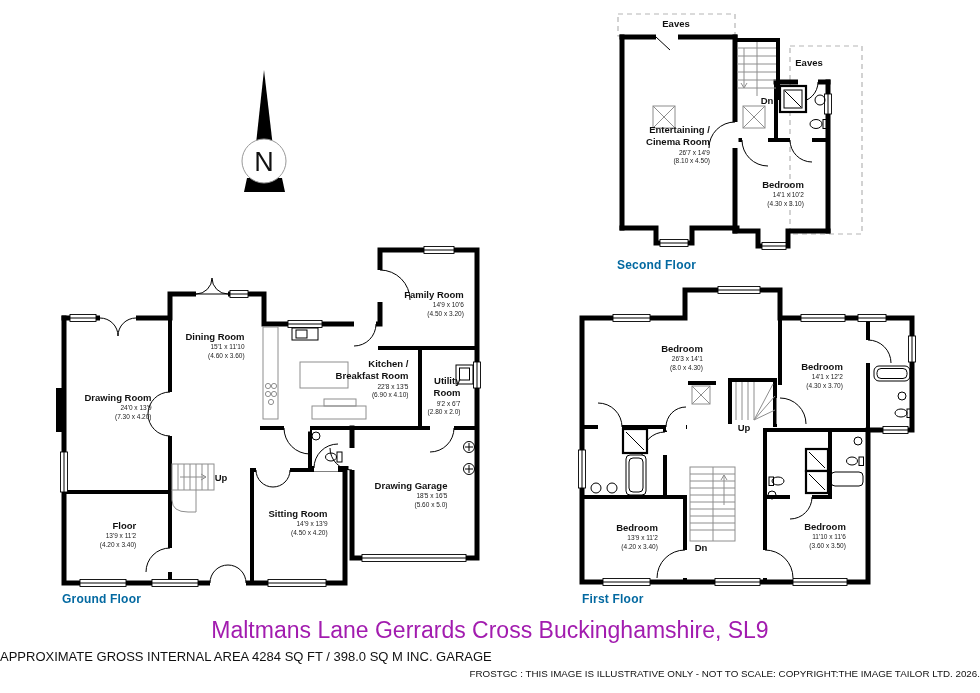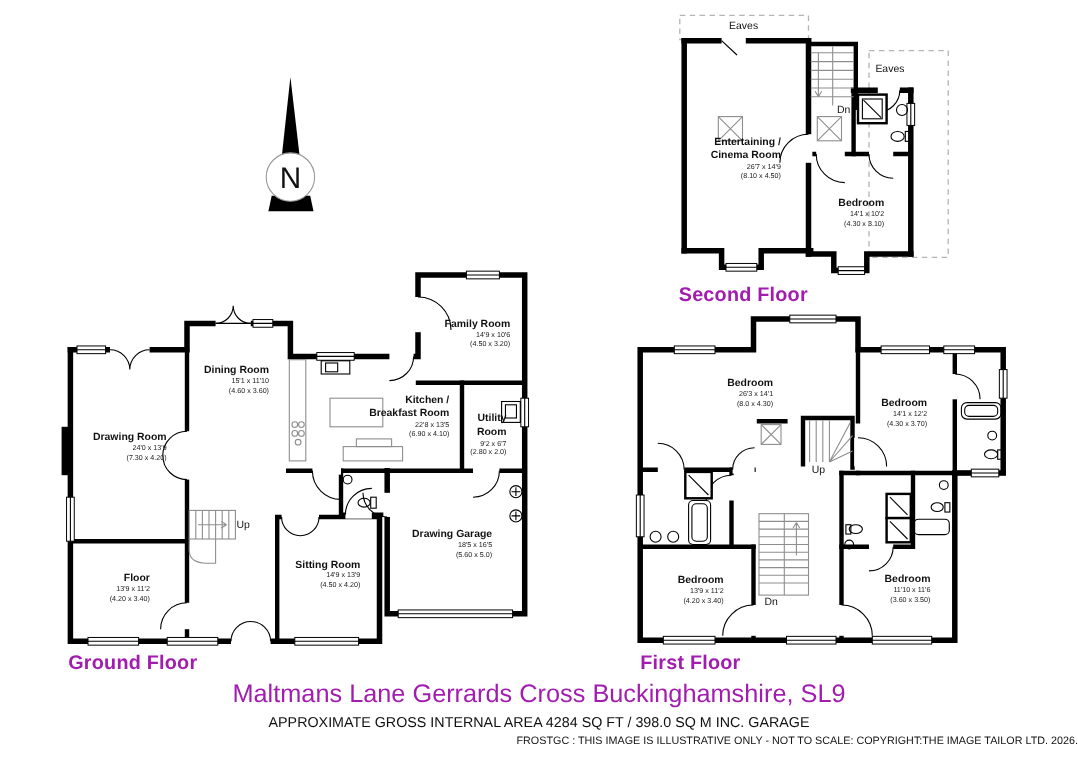--- a/index.html
+++ b/index.html
@@ -9,24 +9,24 @@
   .w4{stroke:#000;stroke-width:4;fill:none;stroke-linecap:square}
   .thn{stroke:#000;stroke-width:1;fill:none}
   .gry{stroke:#8e8e8e;stroke-width:1;fill:none}
   .dsh{stroke:#b5b5b5;stroke-width:1.2;fill:none;stroke-dasharray:5 4}
   .wgap{fill:#fff;stroke:none}
   .winr{fill:#fff;stroke:#000;stroke-width:0.9}
   .fx2{stroke:#000;stroke-width:2.2;fill:#fff}
   .rlabel{position:absolute;transform:translateX(-50%);text-align:right;line-height:1.3;white-space:nowrap}
   .rn{font-weight:bold;font-size:9.5px;color:#111}
   .rd{font-size:6.5px;color:#222}
-  .small-label{position:absolute;transform:translateX(-50%);font-weight:normal;font-size:9.5px;color:#111}
-  .floor-label{position:absolute;font-weight:bold;font-size:18px;color:#a21caf;letter-spacing:.2px}
+  .small-label{position:absolute;transform:translateX(-50%);font-weight:bold;font-size:9.5px;color:#111}
+  .floor-label{position:absolute;font-weight:bold;font-size:12px;color:#0369a1;letter-spacing:.2px}
   .title{position:absolute;left:0;right:0;top:617px;text-align:center;font-size:23px;color:#a21caf}
-  .arealine{position:absolute;left:0;right:0;top:649px;text-align:center;font-size:13px;color:#111}
+  .arealine{position:absolute;left:0;right:0;top:649px;font-size:13px;color:#111}
   .discl{position:absolute;left:0;right:0;top:668px;text-align:right;font-size:9.8px;color:#111}
 </style>
 </head>
 <body>
 
 <svg class="plan" style="left:238px;top:62px" width="54" height="134" viewBox="238 62 54 134">
   <polygon points="264,70 251,190 278,190" fill="#000"></polygon>
   <polygon points="247,178 282,178 285,192 244,192" fill="#000"></polygon>
   <circle cx="264" cy="161" r="22" fill="#fff" stroke="#999" stroke-width="1"></circle>
   <text x="264" y="171" text-anchor="middle" style="font:27px 'Liberation Sans',sans-serif;fill:#111">N</text>

